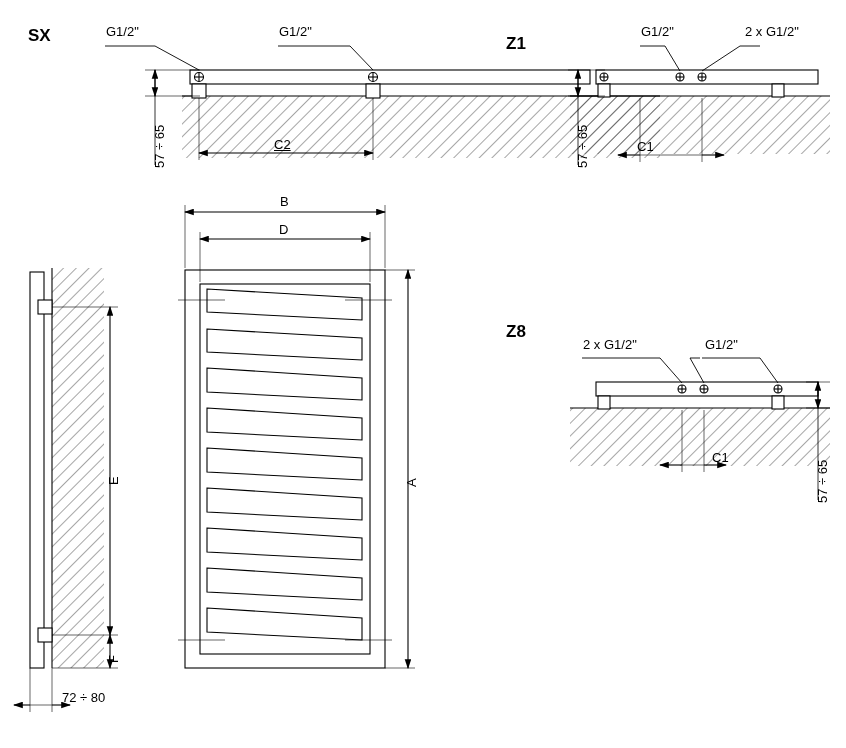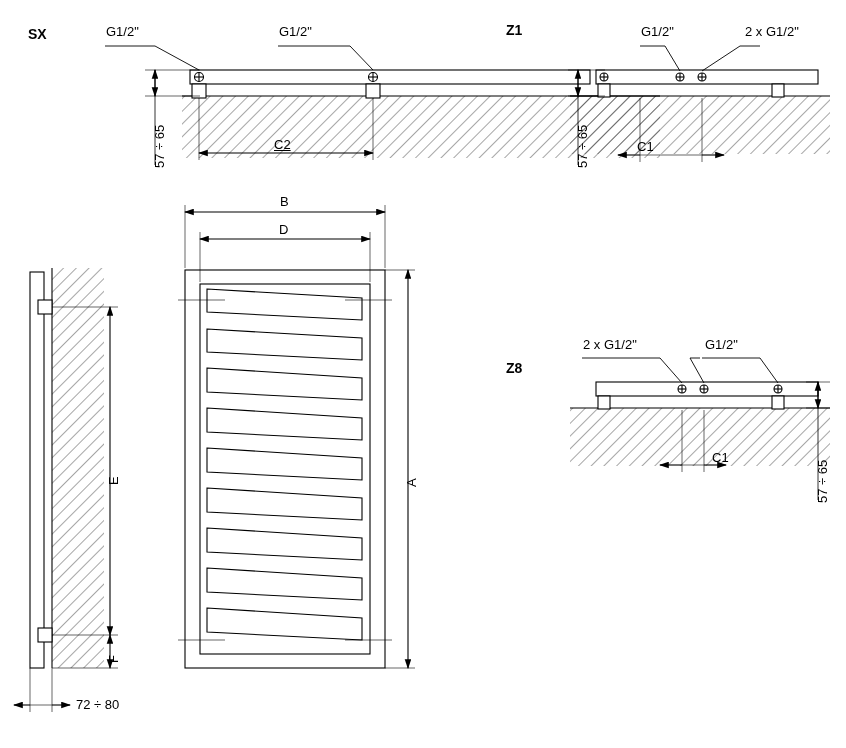--- a/index.html
+++ b/index.html
@@ -1,20 +1,20 @@
 <!DOCTYPE html>
 <html><head>
 <meta charset="utf-8">
 <style>
   html,body{margin:0;padding:0;background:#ffffff;}
   body{width:846px;height:748px;position:relative;font-family:"Liberation Sans",sans-serif;color:#000;overflow:hidden;}
   #stage{position:absolute;left:0;top:0;width:846px;height:748px;}
   svg{position:absolute;left:0;top:0;width:846px;height:748px;}
   .lbl{position:absolute;font-size:13px;color:#000;white-space:nowrap;}
-  .lbl.bold{font-weight:bold;font-size:14px;}
+  .lbl.bold{font-weight:bold;font-size:17px;}
   .lbl.rot{transform:rotate(-90deg);transform-origin:left top;}
 </style>
 </head>
 <body>
 
 <div id="stage">
 
 <svg viewBox="0 0 846 748" xmlns="http://www.w3.org/2000/svg">
   <defs>
     <marker id="ah" markerWidth="9" markerHeight="9" refX="8" refY="3" orient="auto" markerUnits="strokeWidth">
@@ -170,22 +170,22 @@
     <line x1="370" y1="282" x2="370" y2="232" stroke-width="0.6"></line>
     <line x1="200" y1="239" x2="370" y2="239" marker-start="url(#ahs)" marker-end="url(#ah)"></line>
 
     <line x1="385" y1="270" x2="415" y2="270" stroke-width="0.6"></line>
     <line x1="385" y1="668" x2="415" y2="668" stroke-width="0.6"></line>
     <line x1="408" y1="270" x2="408" y2="668" marker-start="url(#ahs)" marker-end="url(#ah)"></line>
   </g>
 </svg>
 
 <div class="lbl bold" style="left:28px;top:26px;">SX</div>
-<div class="lbl bold" style="left:506px;top:22px;">Z1</div>
-<div class="lbl bold" style="left:506px;top:360px;">Z8</div>
+<div class="lbl bold" style="left:506px;top:34px;">Z1</div>
+<div class="lbl bold" style="left:506px;top:322px;">Z8</div>
 
 <div class="lbl" style="left:106px;top:24px;">G1/2"</div>
 <div class="lbl" style="left:279px;top:24px;">G1/2"</div>
 <div class="lbl rot" style="left:152px;top:168px;">57 ÷ 65</div>
 <div class="lbl" style="left:274px;top:137px;text-decoration:underline;">C2</div>
 
 <div class="lbl" style="left:641px;top:24px;">G1/2"</div>
 <div class="lbl" style="left:745px;top:24px;">2 x G1/2"</div>
 <div class="lbl rot" style="left:575px;top:168px;">57 ÷ 65</div>
 <div class="lbl" style="left:637px;top:139px;">C1</div>
@@ -194,15 +194,15 @@
 <div class="lbl" style="left:705px;top:337px;">G1/2"</div>
 <div class="lbl rot" style="left:815px;top:503px;">57 ÷ 65</div>
 <div class="lbl" style="left:712px;top:450px;">C1</div>
 
 <div class="lbl" style="left:280px;top:194px;">B</div>
 <div class="lbl" style="left:279px;top:222px;">D</div>
 <div class="lbl rot" style="left:404px;top:487px;">A</div>
 
 <div class="lbl rot" style="left:106px;top:485px;">E</div>
 <div class="lbl rot" style="left:106px;top:663px;">F</div>
-<div class="lbl" style="left:76px;top:690px;margin-top:7px;">72 ÷ 80</div>
+<div class="lbl" style="left:62px;top:690px;">72 ÷ 80</div>
 
 </div>
 
 </body></html>

